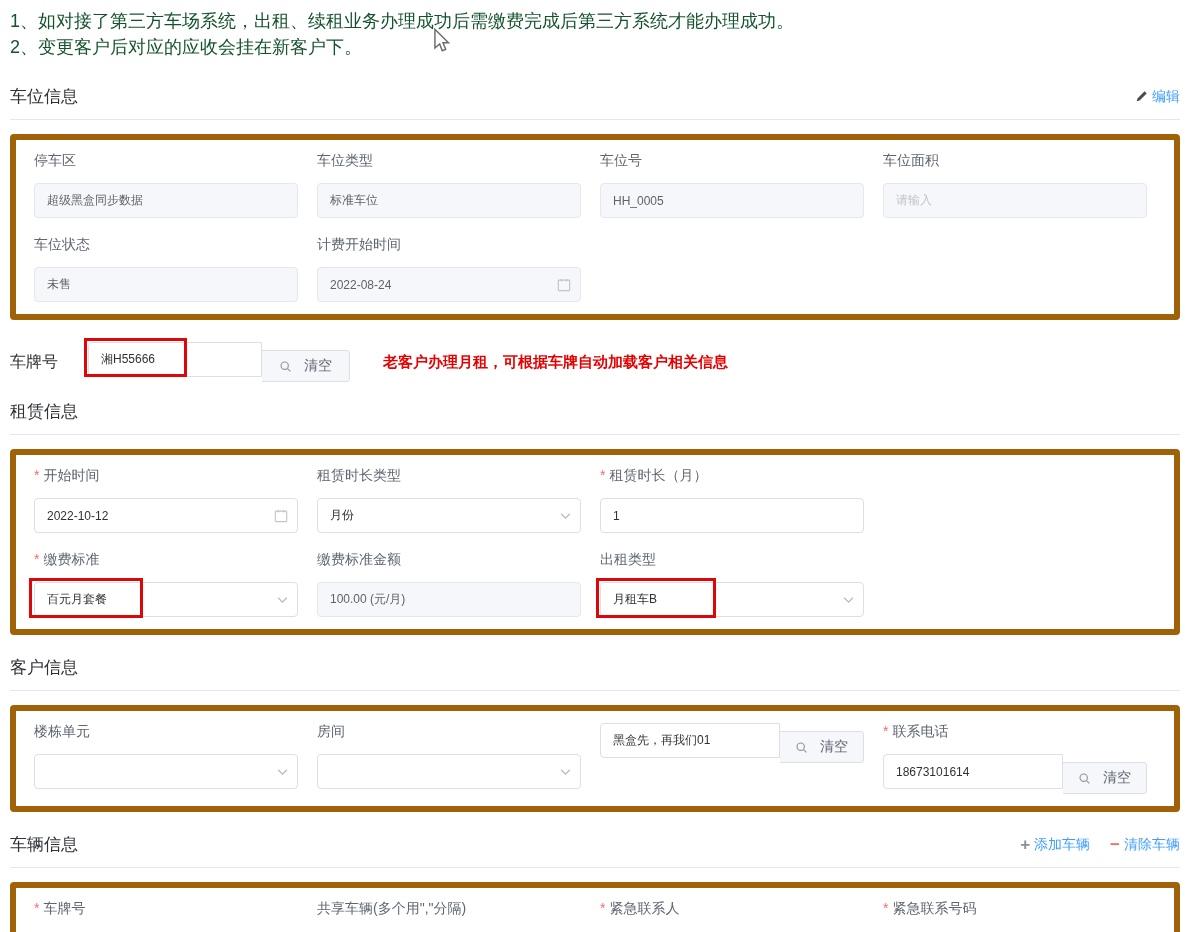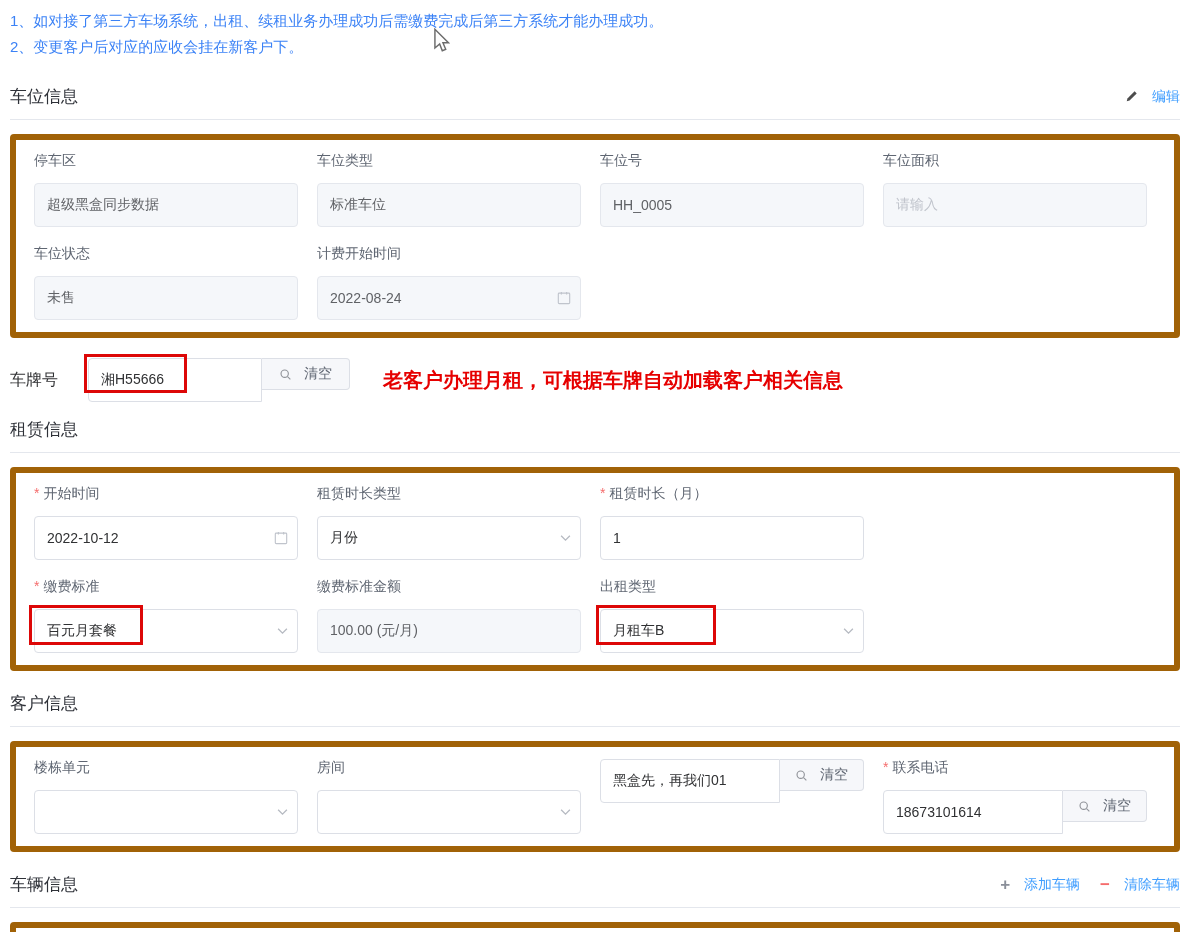--- a/index.html
+++ b/index.html
@@ -2,58 +2,58 @@
 <html><head>
 <meta charset="utf-8">
 <style>
   * { box-sizing: border-box; margin: 0; padding: 0; }
   html,body { width:1190px; height:932px; overflow:hidden; background:#fff;
     font-family:"Liberation Sans","DejaVu Sans",sans-serif; }
   .page { position:relative; width:1190px; height:932px; padding:6px 10px 0 10px; }
 
   
   .notes { padding:2px 0 4px 0; }
-  .note-line { font-size:15px; line-height:26px; color:#3b82f6; }
+  .note-line { font-size:18px; line-height:26px; color:#14532d; }
 
   
   .sec-title { display:flex; justify-content:space-between; align-items:center;
     border-bottom:1px solid #e4e7ed; padding:6px 0 11px 0; margin-top:15px; }
   .sec-title h2 { font-size:17px; font-weight:normal; color:#2e3138; }
   .title-actions { display:flex; align-items:center; gap:20px; }
-  .link-btn { display:flex; align-items:center; gap:14px; font-size:14px; color:#409eff; cursor:pointer; }
+  .link-btn { display:flex; align-items:center; gap:4px; font-size:14px; color:#409eff; cursor:pointer; }
   .link-btn .sign-plus { color:#8a8f99; font-size:17px; font-weight:bold; }
   .link-btn .sign-minus { color:#f56c6c; font-size:17px; font-weight:bold; }
 
   
   .panel { border:6px solid #a16207; border-radius:4px; padding:12px 18px; margin-top:14px; }
   .grid { display:grid; grid-template-columns:repeat(4,264px); column-gap:19px; row-gap:18px; }
 
   .field { position:relative; }
   .f-label { display:block; font-size:14px; color:#5f6672; margin-bottom:13px; }
   .f-label.required::before { content:"*"; color:#f56c6c; margin-right:4px; }
 
-  .control { position:relative; height:44px; border:1px solid #dcdfe6; border-radius:4px;
-    background:#fff; display:flex; align-items:center; padding:0 12px; font-size:14px; color:#303133; }
+  .control { position:relative; height:35px; border:1px solid #dcdfe6; border-radius:4px;
+    background:#fff; display:flex; align-items:center; padding:0 12px; font-size:12px; color:#303133; }
   .control.disabled { background:#f5f7fa; border-color:#e4e7ed; color:#606266; }
   .ph { color:#c0c4cc; }
   .icon-right { position:absolute; right:9px; top:50%; transform:translateY(-50%); display:flex; }
 
   .input-group { display:flex; width:100%; }
   .input-group .control { flex:1; border-radius:4px 0 0 4px; }
   .append-btn { width:84px; flex:0 0 84px; height:32px; background:#f6f7fa; border:1px solid #dcdfe6;
     border-left:none; border-radius:0 4px 4px 0; display:flex; align-items:center; justify-content:center;
-    gap:12px; font-size:14px; color:#5f6672; cursor:pointer; }
+    gap:12px; font-size:14px; color:#5f6672; cursor:pointer;margin-top:8px; }
 
   
   .plate-row { display:flex; align-items:center; margin-top:25px; height:34px; }
   .plate-row .big-label { font-size:16px; color:#303133; margin-right:30px; }
   .plate-group { display:flex; width:262px; position:relative;border-radius:9px; }
   .plate-group .control { width:174px; flex:0 0 174px; border-radius:4px 0 0 4px; }
   .plate-group .append-btn { width:88px; flex:0 0 88px; }
-  .annotation { font-size:20px; font-weight:bold; color:#e60000; margin-left:33px; }
+  .annotation { font-size:15px; font-weight:bold; color:#e60000; margin-left:33px; }
 
   .red-box { position:absolute; border:3px solid #dd0707; pointer-events:none; z-index:5; }
 
   .cursor { position:absolute; left:433px; top:28px; z-index:9; }
 
   svg { display:block; }
 </style>
 </head>
 <body>
 

